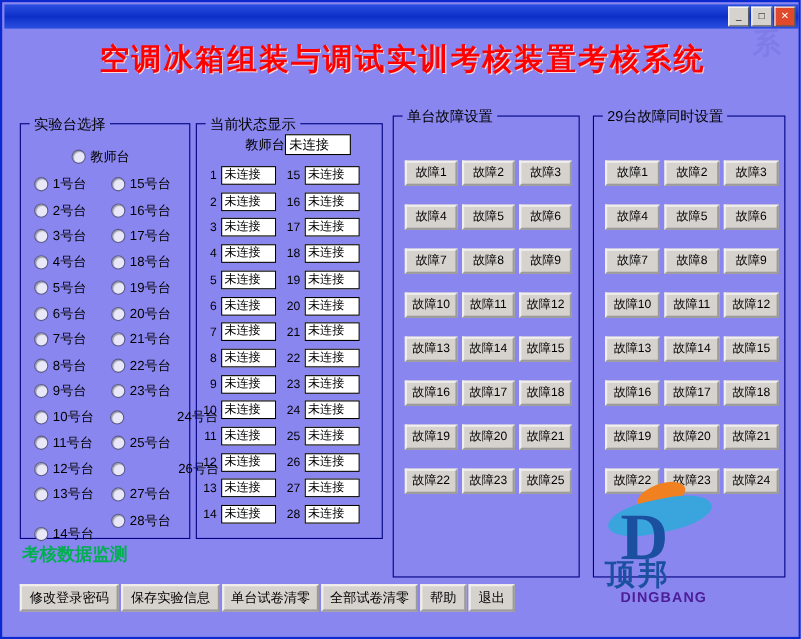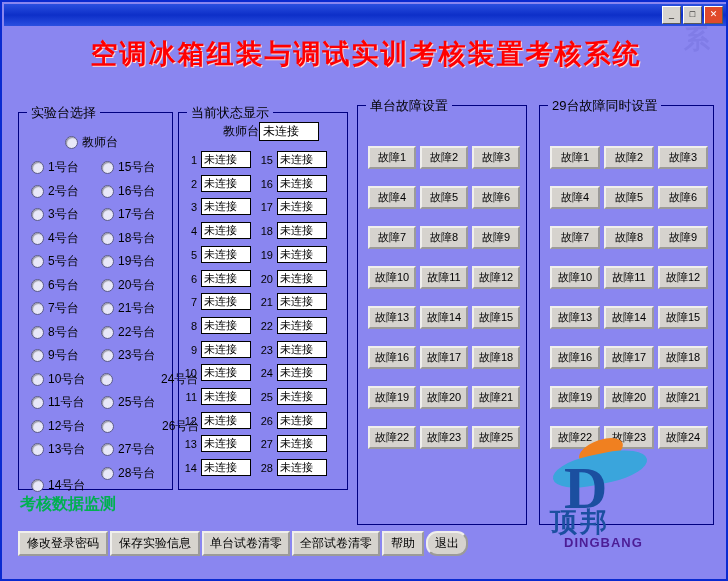--- a/index.html
+++ b/index.html
@@ -380,21 +380,21 @@
       </div>
   </div>
 
   <div class="monitor-lab">考核数据监测</div>
   <div id="bottomButtons">
       <div class="bbtn" style="left: 16px; width: 90px;">修改登录密码</div>
       <div class="bbtn" style="left: 108px; width: 90px;">保存实验信息</div>
       <div class="bbtn" style="left: 200px; width: 88px;">单台试卷清零</div>
       <div class="bbtn" style="left: 290px; width: 88px;">全部试卷清零</div>
       <div class="bbtn" style="left: 380px; width: 42px;">帮助</div>
-      <div class="bbtn" style="left: 424px; width: 42px; border-radius: 11px;">退出</div>
+      <div class="bbtn" style="left: 424px; width: 42px;">退出</div>
     </div>
 
   <div class="logo">
     <div class="swoosh1"></div>
     <div class="swoosh2"></div>
     <div class="dletter">D</div>
     <div class="cn">顶邦</div>
     <div class="en">DINGBANG</div>
   </div>
 </div>

